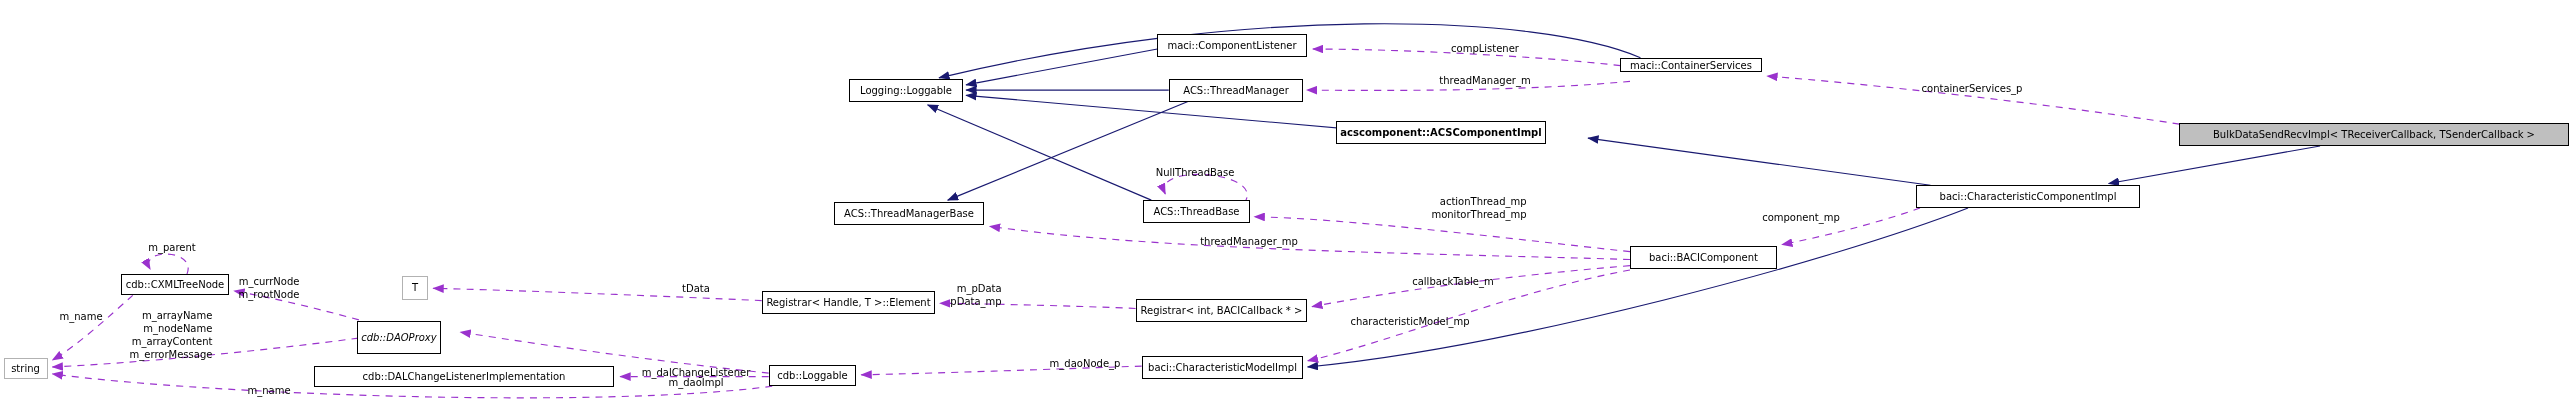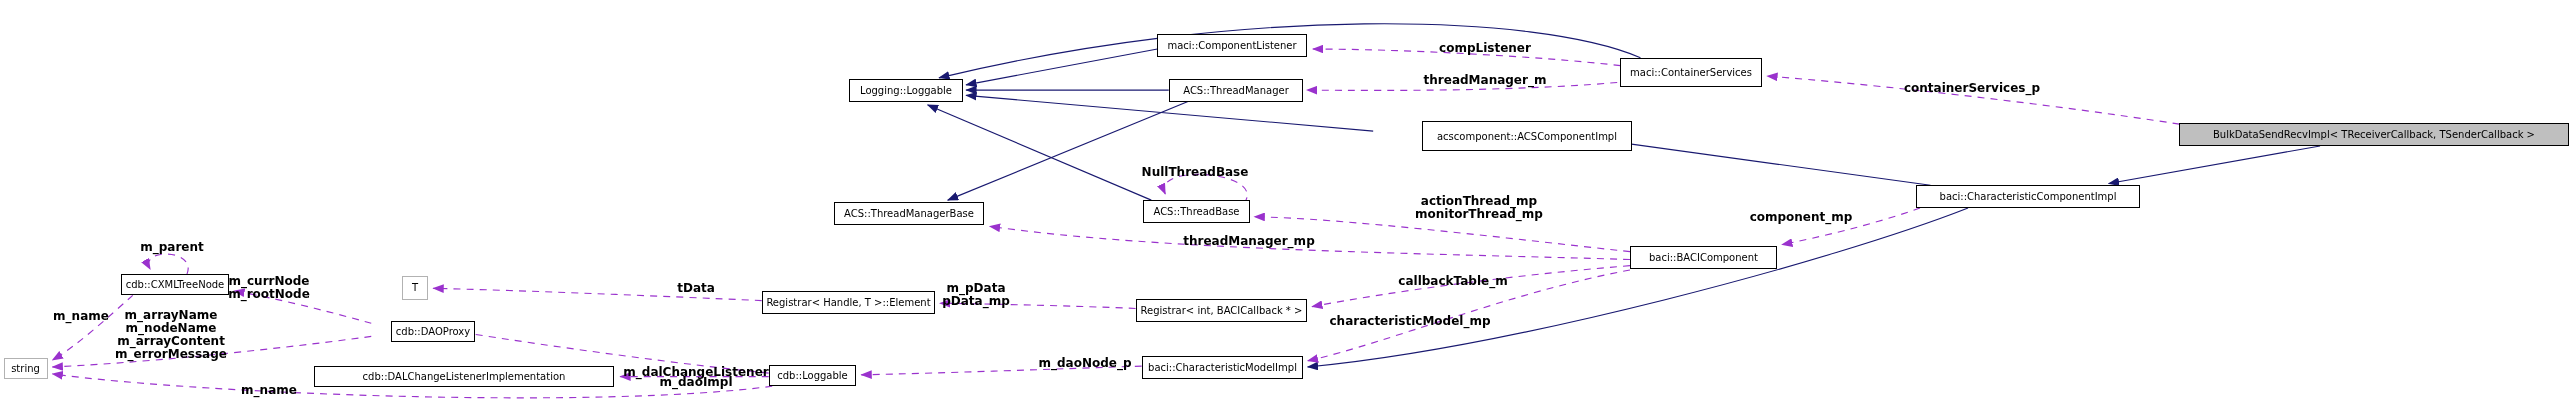--- a/index.html
+++ b/index.html
@@ -17,23 +17,23 @@
     background:#ffffff;
     display:flex;align-items:center;justify-content:center;
     font-size:10px;color:#000000;white-space:nowrap;
     z-index:2;
   }
   .node.gray{border-color:#b2b2b2;}
   .node.highlight{background:#bfbfbf;border:1.3px solid #000000;}
   .edge-label{
     position:absolute;
     transform:translate(-50%,-50%);
-    font-size:12px;line-height:13px;color:#000000;
-    white-space:pre;text-align:center;
-    z-index:3;background:transparent;font-weight:bold;
+    font-size:10px;line-height:13px;color:#000000;
+    white-space:pre;text-align:right;
+    z-index:3;background:transparent;
   }
   path.edge{fill:none;stroke-width:1.3px;}
   path.inheritance{stroke:#191970;}
   path.usage{stroke:#9a32cd;stroke-dasharray:8,7;}
 </style>
 </head>
 <body>
 
 <div id="canvas" style="width: 2576px; height: 409px;">
   <svg id="edges" xmlns="http://www.w3.org/2000/svg" width="2576" height="409" viewBox="0 0 2949 468">
@@ -70,32 +70,32 @@
       <path d="M 152,338 C 125,362 88,396 60,412" class="edge usage" marker-end="url(#arrow-usage)"></path>
       <path d="M 425,385 C 300,402 150,416 60,420" class="edge usage" marker-end="url(#arrow-usage)"></path>
       <path d="M 884,442 C 690,468 240,452 60,428" class="edge usage" marker-end="url(#arrow-usage)"></path>
       <path d="M 880,427 C 790,418 640,398 527,380" class="edge usage" marker-end="url(#arrow-usage)"></path>
       <path d="M 880,431 C 830,431 770,431 710,431" class="edge usage" marker-end="url(#arrow-usage)"></path>
       <path d="M 1307,419 C 1220,422 1080,427 986,429" class="edge usage" marker-end="url(#arrow-usage)"></path>
     </svg>
 <div class="node" style="left: 849px; top: 79px; width: 114px; height: 23px;">Logging::Loggable</div>
     <div class="node" style="left: 1157px; top: 34px; width: 150px; height: 23px;">maci::ComponentListener</div>
     <div class="node" style="left: 1169px; top: 79px; width: 134px; height: 23px;">ACS::ThreadManager</div>
-    <div class="node" style="left: 1620px; top: 58px; width: 142px; height: 29px;">maci::ContainerServices</div>
-    <div class="node" style="left: 1422px; top: 121px; width: 210px; height: 30px;">acscomponent::ACSComponentImpl</div>
+    <div class="node" style="left: 1620px; top: 58px; width: 142px; height: 14px;">maci::ContainerServices</div>
+    <div class="node" style="left: 1336px; top: 121px; width: 210px; height: 23px; font-weight: bold;">acscomponent::ACSComponentImpl</div>
     <div class="node highlight" style="left: 2179px; top: 123px; width: 390px; height: 23px;">BulkDataSendRecvImpl&lt; TReceiverCallback, TSenderCallback &gt;</div>
     <div class="node" style="left: 1916px; top: 185px; width: 224px; height: 23px;">baci::CharacteristicComponentImpl</div>
     <div class="node" style="left: 834px; top: 202px; width: 150px; height: 23px;">ACS::ThreadManagerBase</div>
     <div class="node" style="left: 1143px; top: 200px; width: 107px; height: 23px;">ACS::ThreadBase</div>
     <div class="node" style="left: 1630px; top: 246px; width: 147px; height: 23px;">baci::BACIComponent</div>
     <div class="node" style="left: 121px; top: 274px; width: 108px; height: 21px;">cdb::CXMLTreeNode</div>
     <div class="node gray" style="left: 402px; top: 276px; width: 26px; height: 23.6px;">T</div>
     <div class="node" style="left: 762px; top: 291px; width: 173px; height: 23px;">Registrar&lt; Handle, T &gt;::Element</div>
     <div class="node" style="left: 1136px; top: 299px; width: 171px; height: 23px;">Registrar&lt; int, BACICallback * &gt;</div>
-    <div class="node" style="left: 391px; top: 321px; width: 84px; height: 21px;">cdb::DAOProxy</div>
+    <div class="node" style="left: 357px; top: 321px; width: 84px; height: 33px; font-style: italic;">cdb::DAOProxy</div>
     <div class="node gray" style="left: 3.5px; top: 358px; width: 44px; height: 21px;">string</div>
     <div class="node" style="left: 314px; top: 366px; width: 300px; height: 21px;">cdb::DALChangeListenerImplementation</div>
     <div class="node" style="left: 769px; top: 365px; width: 87px; height: 21px;">cdb::Loggable</div>
     <div class="node" style="left: 1142px; top: 356px; width: 161px; height: 23px;">baci::CharacteristicModelImpl</div>
     <div class="edge-label" style="left: 1485px; top: 48px;">compListener</div>
     <div class="edge-label" style="left: 1485px; top: 80px;">threadManager_m</div>
     <div class="edge-label" style="left: 1972px; top: 88px;">containerServices_p</div>
     <div class="edge-label" style="left: 1195px; top: 172px;">NullThreadBase</div>
     <div class="edge-label" style="left: 1479px; top: 208px;">actionThread_mp
 monitorThread_mp</div>

